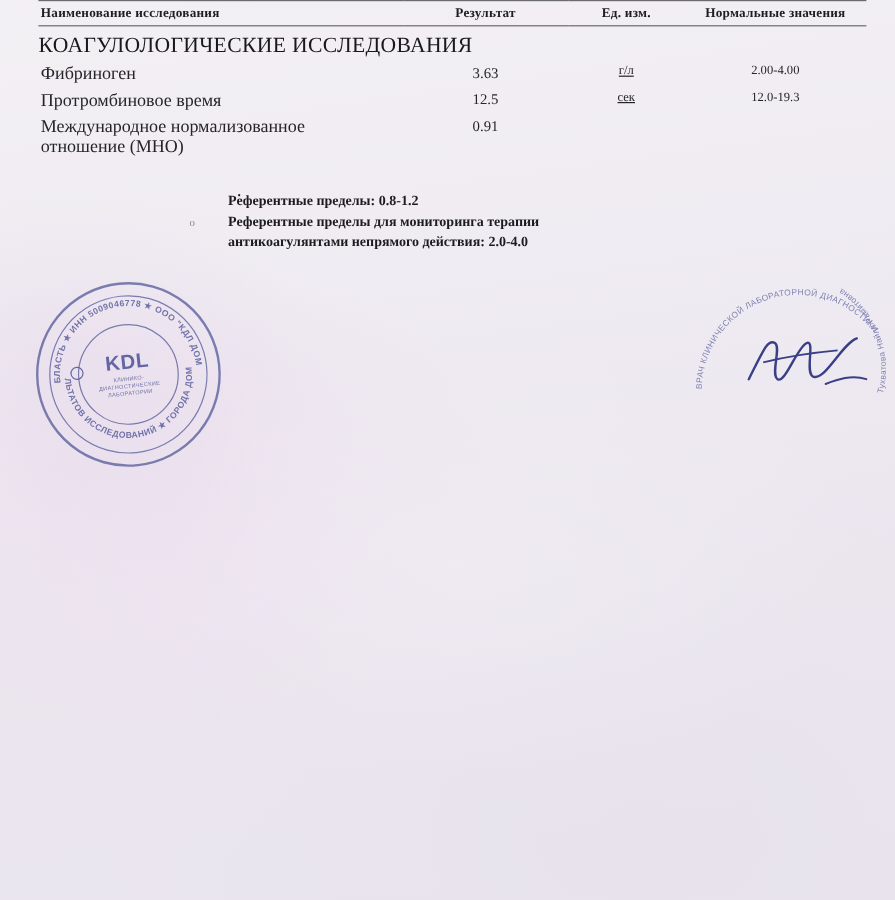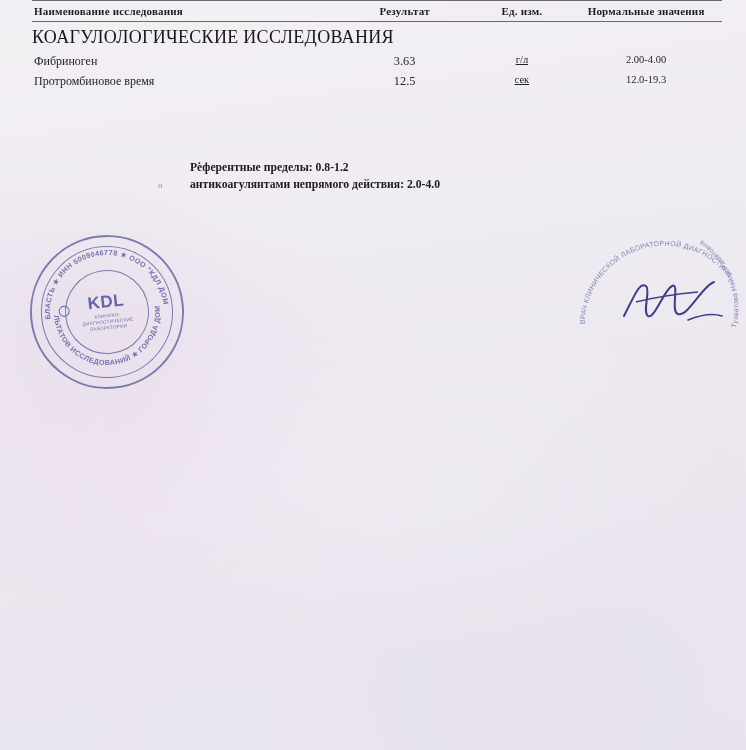--- a/index.html
+++ b/index.html
@@ -67,21 +67,21 @@
   tr.section td {
     font-size: 18px;
     font-variant: small-caps;
     letter-spacing: 0.3px;
     padding: 5px 0 3px 0;
     color: #17171c;
   }
   tbody td {
     padding: 2.5px 2px;
     color: #24242a;
-    font-size: 12px;
+    font-size: 15px;
     vertical-align: top;
   }
   td.c-name   { text-align: left; }
   td.c-res    { text-align: center; font-size: 12.3px;}
   td.c-unit   { text-align: center; font-size: 10.5px; text-decoration: underline;}
   td.c-norm   { text-align: center; font-size: 10.5px;}
   td.c-name .l2 { display:block; }
 
   
   .notes {
@@ -224,27 +224,37 @@
           </tr>
 
           <tr>
             <td class="c-name">Протромбиновое время</td>
             <td class="c-res">12.5</td>
             <td class="c-unit">сек</td>
             <td class="c-norm">12.0-19.3</td>
           </tr>
 
 
+          <tr>
+            <td class="c-name">
+              <span>Международное нормализованное</span>
+              <span class="l2">отношение (МНО)</span>
+            </td>
+            <td class="c-res">0.91</td>
+            <td class="c-unit"></td>
+            <td class="c-norm"></td>
+          </tr>
         </tbody>
       </table>
     </div>
 
     <div class="notes">
       <span class="dot">.</span>
       <div>Референтные пределы: 0.8-1.2</div>
+      <div>Референтные пределы для мониторинга терапии</div>
       <div>антикоагулянтами непрямого действия: 2.0-4.0</div>
     </div>
     <div class="tiny-mark">o</div>
 
     <div class="stamp-round">
       <div class="ring2"></div>
       <div class="ring3"></div>
       <svg viewBox="0 0 150 150">
         <defs>
           <path id="arcTop" d="M 18,75 A 57,57 0 0 1 132,75"></path>

